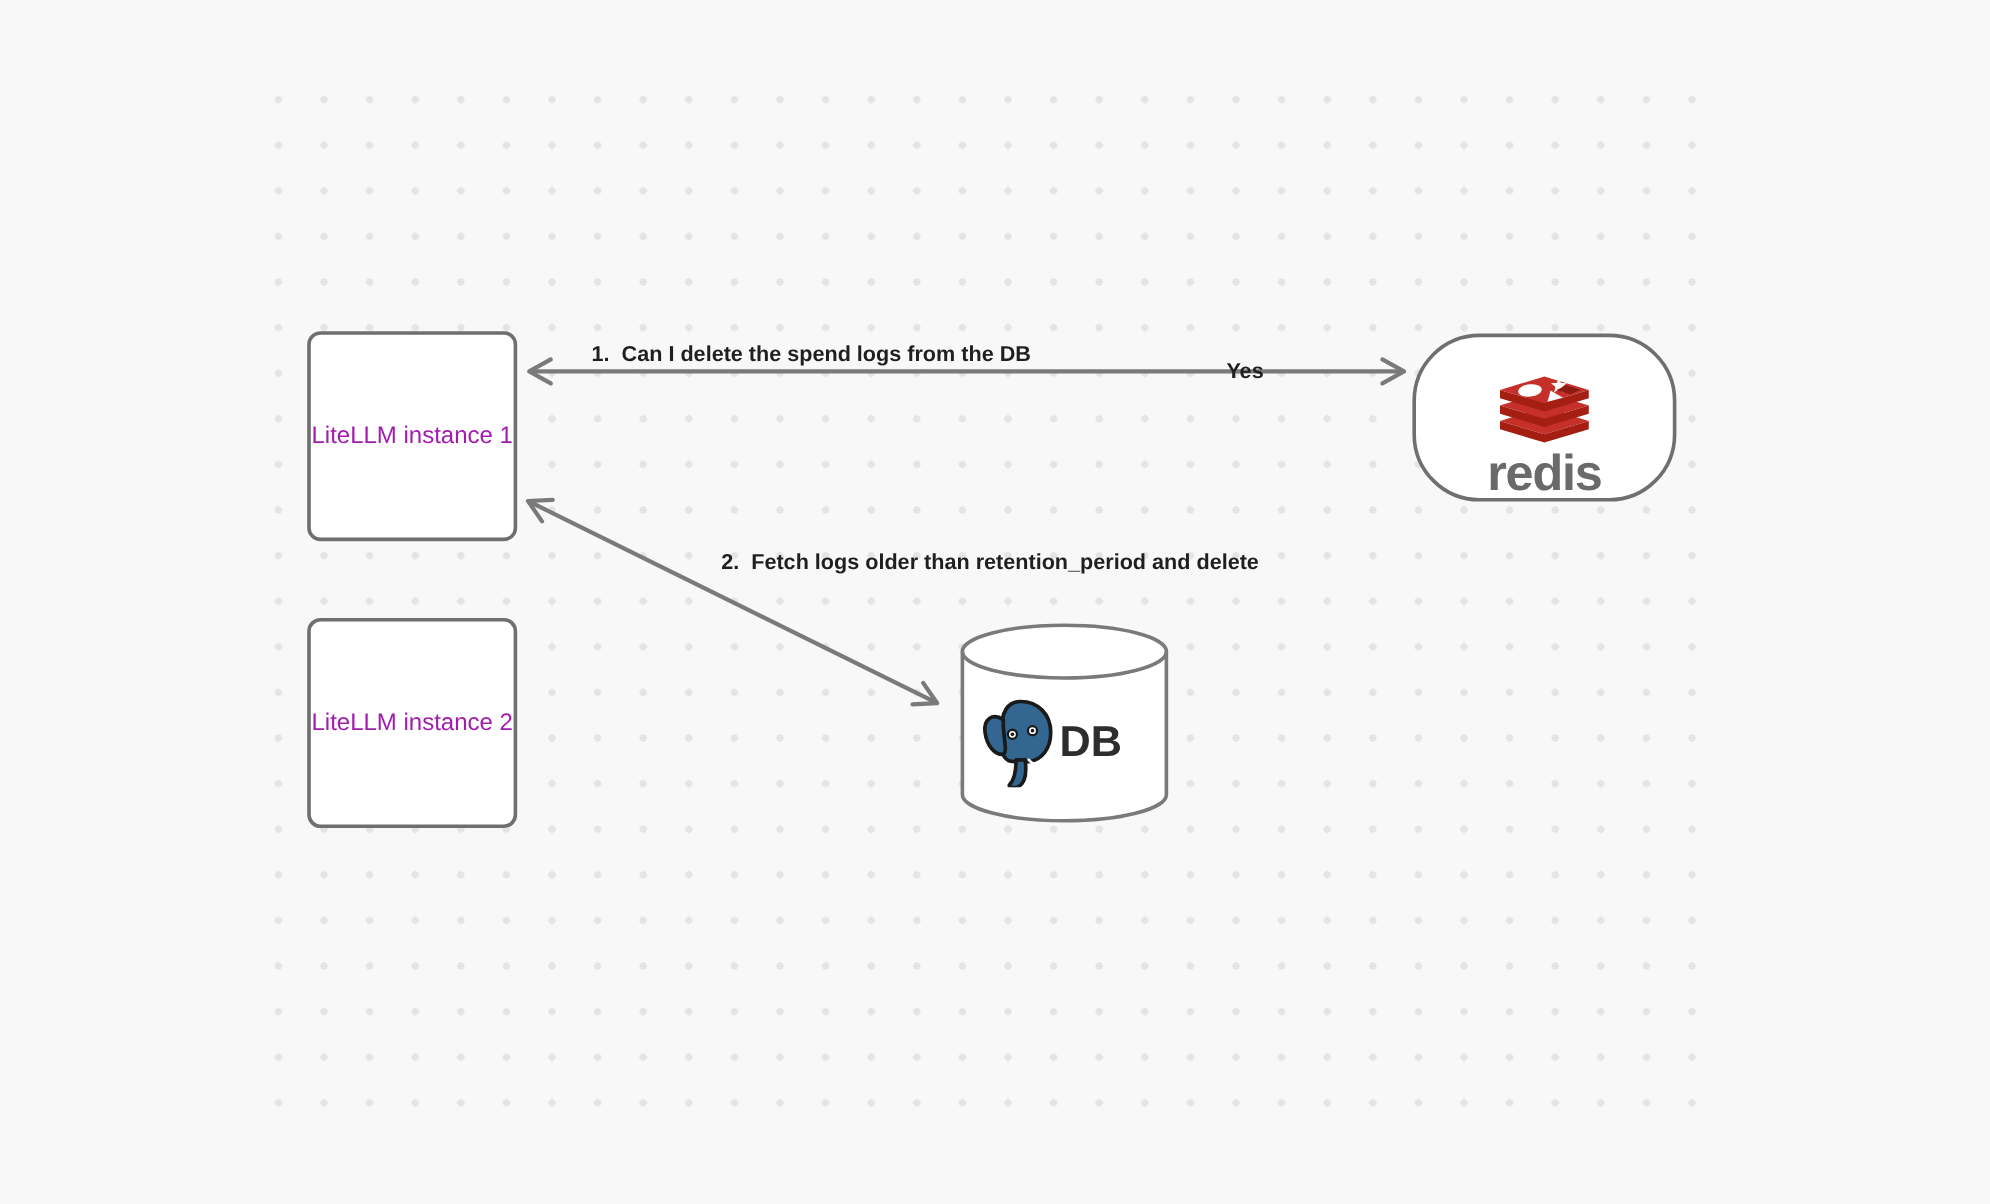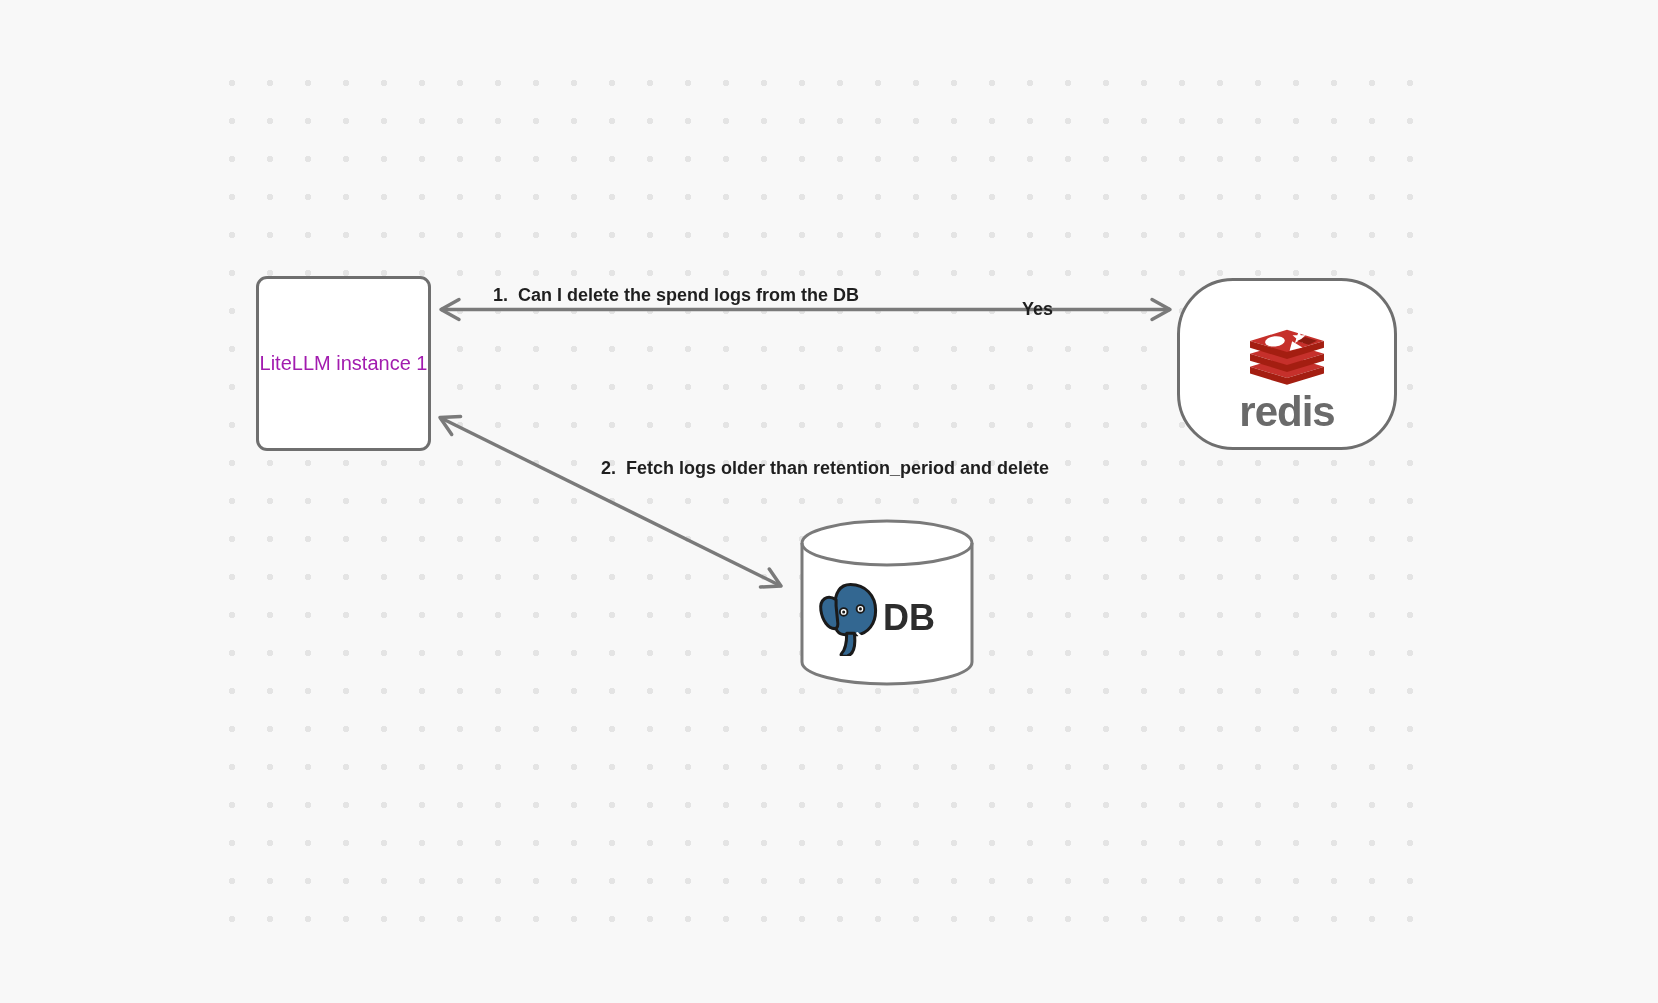--- a/index.html
+++ b/index.html
@@ -44,24 +44,24 @@
     color: #a21caf;
     text-align: left;
   }
   .box1 { top: 276px; }
   .box2 { top: 515px; }
   .box3 { top: 755px; }
   .redis-node {
     left: 1177px;
     top: 278px;
     width: 220px;
-    height: 172px;
+    height: 140px;
     border-radius: 56px;
     flex-direction: column;
-    justify-content: center;
+    justify-content: space-between;
     padding-top: 30px;
   }
   .redis-word {
     font-size: 42px;
     font-weight: bold;
     color: #6a6a6a;
     letter-spacing: -1px;
     line-height: 1;
     margin-top: -2px;
   }
@@ -107,20 +107,23 @@
 </style>
 </head>
 <body>
 
 <div class="canvas">
 
   <div class="dotgrid"></div>
 
   <div class="node litellm-box box1">
     <span class="node-label">LiteLLM instance 1</span>
+  </div>
+  <div class="node litellm-box box2">
+    <span class="node-label">LiteLLM instance 2</span>
   </div>
 
   <div class="node redis-node">
     <svg width="86" height="68" viewBox="0 0 100 68">
 
       <g transform="translate(0,30)">
         <path d="M50,0 L93,13 L50,26 L7,13 Z" fill="#c6302b"></path>
         <path d="M7,13 L7,21 L50,34 L93,21 L93,13 L50,26 Z" fill="#a41e11"></path>
       </g>
 

